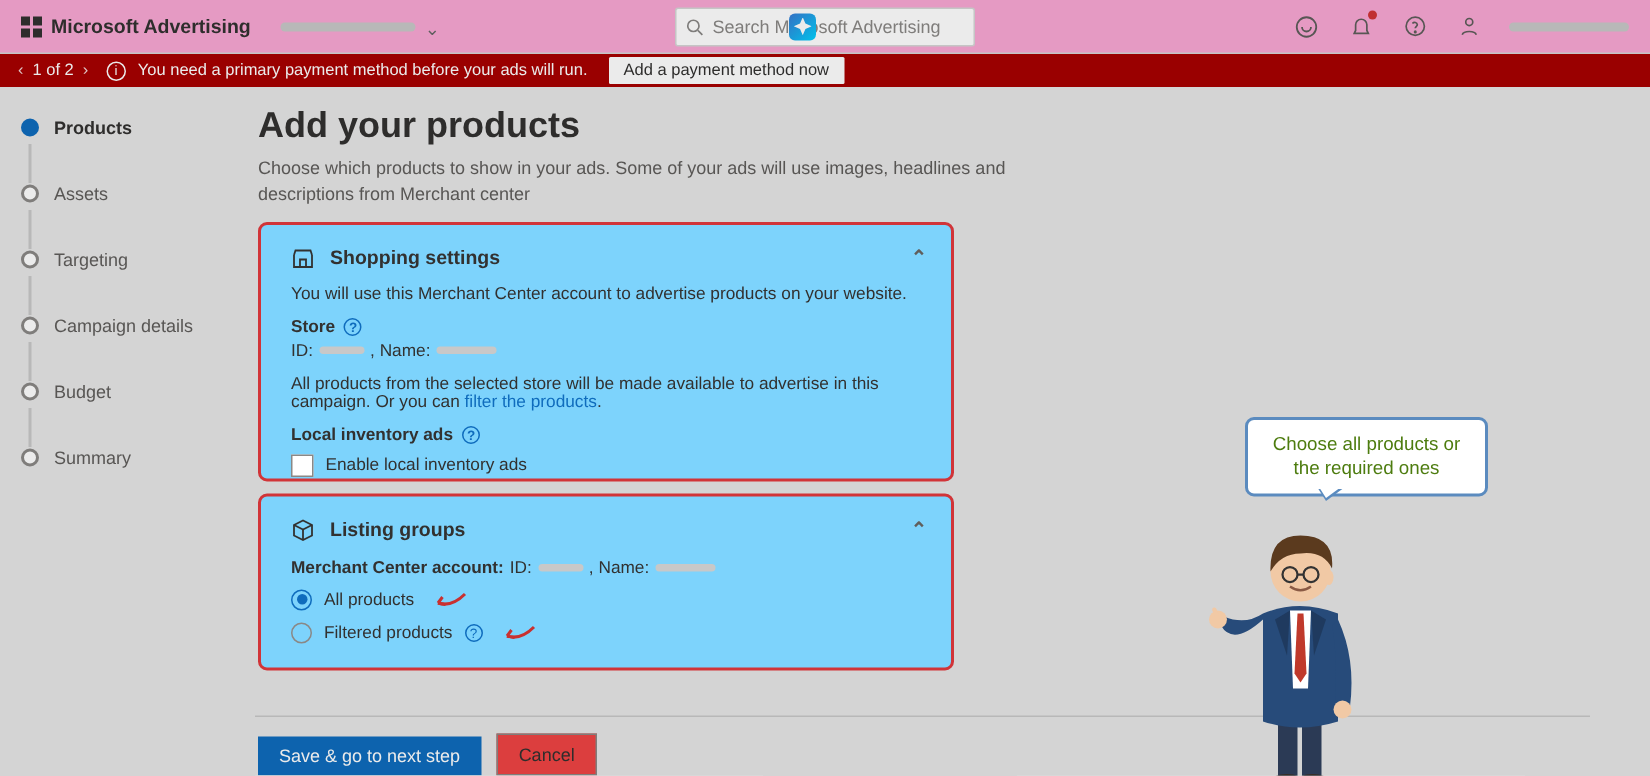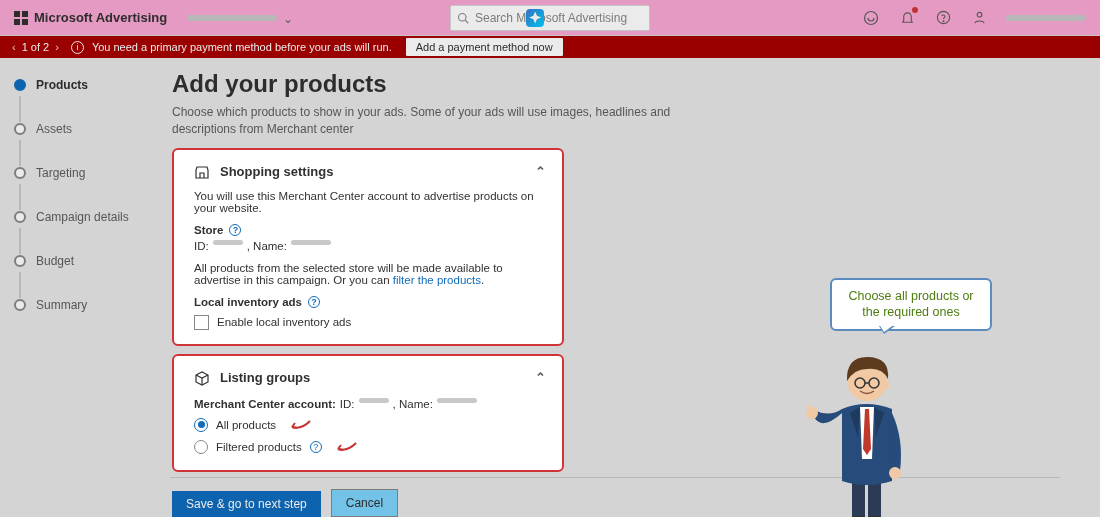--- a/index.html
+++ b/index.html
@@ -44,42 +44,42 @@
   .step .dot{ width:12px; height:12px; border:2px solid #8a8886; border-radius:50%; background:#fff; z-index:2;}
   .step.active .dot{ background:#0f6cbd; border-color:#0f6cbd;}
   .step.active { color:#323130; font-weight:600;}
   .connector{ width:2px; height:26px; background:#c8c8c8; margin-left:5px;}
 
   
   .main{ flex:1; padding:12px 40px 0 2px; position:relative; overflow:hidden;}
   h1.title{ font-size:24px; font-weight:600;}
   p.sub{ color:#605e5c; font-size:12px; margin-top:6px; max-width:500px; line-height:1.4;}
 
-  .card{ width:392px; background:#ffffff; border:2px solid #d13438; border-radius:6px; padding:14px 20px 14px; margin-top:10px; position:relative; z-index:3;}
+  .card{ width:464px; background:#7dd3fc; border:2px solid #d13438; border-radius:6px; padding:14px 20px 1px; margin-top:10px; position:relative; z-index:3;}
   .card-head{ display:flex; align-items:center; gap:10px; font-weight:600; color:#323130; font-size:13px;}
   .card-head .chev{ position:absolute; right:16px; top:14px; color:#605e5c; cursor:pointer;}
   .card p.desc{ font-size:11.5px; color:#323130; margin-top:10px;}
   .fld-label{ font-size:11.5px; font-weight:600; margin-top:10px; display:flex; align-items:center; gap:6px;}
   .help{ width:12px; height:12px; display:inline-flex; align-items:center; justify-content:center; border:1px solid #0f6cbd; border-radius:50%; color:#0f6cbd; font-size:9px; cursor:pointer;}
-  .meta{ font-size:11.5px; color:#323130; margin-top:4px; display:flex; align-items:flex-start; gap:4px;}
+  .meta{ font-size:11.5px; color:#323130; margin-top:4px; display:flex; align-items:center; gap:4px;}
   .slug{ display:inline-block; height:5px; background:#c8c8c8; border-radius:3px; }
   a.link{ color:#0f6cbd; text-decoration:none;}
   .chk-row{ display:flex; align-items:center; gap:8px; margin-top:7px; font-size:11.5px;}
   .chk{ width:15px; height:15px; border:1px solid #8a8886; background:#fff;}
   .radio-row{display:flex; align-items:center; gap:8px; font-size:11.5px; margin-top:8px;}
   .radio{ width:14px; height:14px; border:1.5px solid #0f6cbd; border-radius:50%; display:inline-flex; align-items:center; justify-content:center;}
   .radio.off{ border-color:#8a8886;}
   .radio .inner{ width:7px; height:7px; background:#0f6cbd; border-radius:50%;}
   .annot{ display:inline-block; margin-left:6px; }
   .annot svg{vertical-align:middle;}
 
   
   .footer{ position:absolute; bottom:0; left:0; right:40px; height:40px; background:rgba(230,230,230,.0); border-top:1px solid #c8c8c8; display:flex; align-items:flex-end; gap:10px; z-index:0; padding-left:2px;}
   .btn-primary{ background:#0f6cbd; color:#fff; border:none; padding:6px 14px; font-size:12px; cursor:pointer;}
-  .btn-secondary{ background:#7dd3fc; border:1px solid #8a8886; color:#323130; padding:6px 14px; font-size:12px; cursor:pointer;}
+  .btn-secondary{ background:#ef4444; border:1px solid #8a8886; color:#323130; padding:6px 14px; font-size:12px; cursor:pointer;}
 
   
   .coach{ position:absolute; left:630px; top:225px; width:200px; z-index:5; }
   .bubble{ position:absolute; top:-5px; left:30px; width:162px; background:#fff; border:2px solid #5b8bbf; border-radius:6px; padding:8px 8px; text-align:center; color:#4d7c0f; font-size:12.5px; line-height:1.3; font-family:"Comic Sans MS","Segoe UI",sans-serif;}
   .bubble::after{ content:""; position:absolute; bottom:-13px; left:44px; width:0; height:0; border:8px solid transparent; border-top-color:#5b8bbf; transform:skewX(-20deg);}
   .bubble::before{ content:""; position:absolute; bottom:-10px; left:45px; width:0; height:0; border:7px solid transparent; border-top-color:#fff; z-index:1; transform:skewX(-20deg);}
   .avatar{ position:absolute; top:56px; left:0;}
 
 </style>
 </head>

